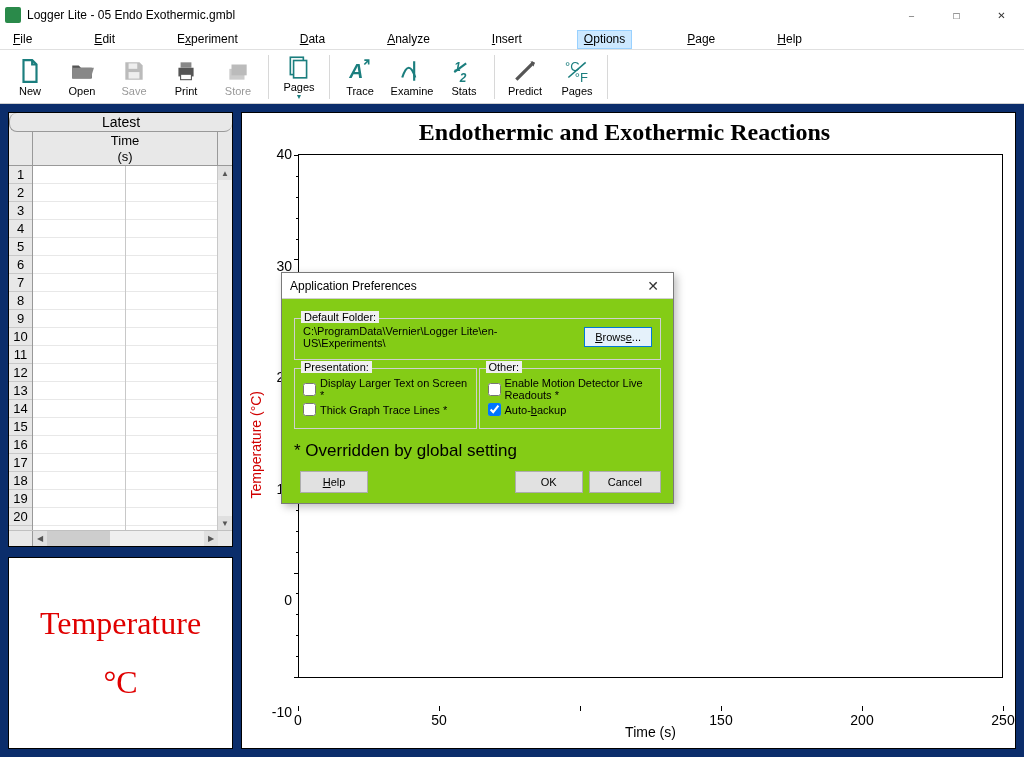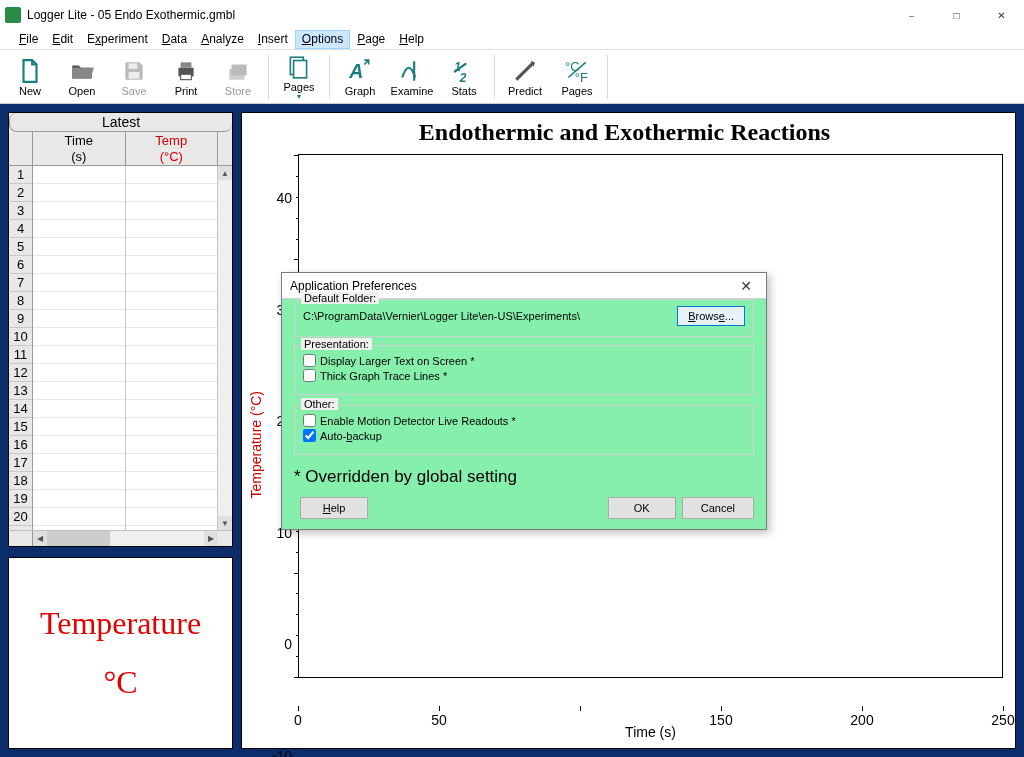--- a/index.html
+++ b/index.html
@@ -6,21 +6,21 @@
 body { font-family: "Segoe UI", Tahoma, sans-serif; font-size: 12px; background: #ffffff; overflow: hidden; width: 1024px; height: 757px; }
 
 
 .title-bar { height: 30px; display: flex; align-items: center; padding: 0 0 0 5px; background: #ffffff; }
 .title-bar .app-icon { width: 16px; height: 16px; background: #2a8a4a; margin-right: 6px; border-radius:2px; }
 .title-bar .title { font-size: 12px; color: #000; }
 .title-bar .window-controls { margin-left: auto; display: flex; }
 .title-bar .window-controls div { width: 45px; height: 30px; display: flex; align-items: center; justify-content: center; font-family: "Segoe UI Symbol"; font-size: 10px; color:#333; }
 
 
-.menu-bar { height: 20px; display: flex; padding: 0 12px; border-bottom: 1px solid #e0e0e0; }
+.menu-bar { height: 20px; display: flex; padding: 0 6px; border-bottom: 1px solid #e0e0e0; gap: 48px; }
 .menu-bar .menu-item { padding: 2px 7px; font-size: 12px; color:#000; }
 .menu-bar .menu-item.active { background: #cce8ff; border: 1px solid #99d1ff; padding: 1px 6px; }
 .menu-bar .menu-item u { text-decoration: underline; }
 
 
 .toolbar { height: 54px; display: flex; align-items: center; padding: 2px 4px; border-bottom: 1px solid #d0d0d0; background: #ffffff; gap: 0; }
 .toolbar .sep { width: 1px; height: 44px; background: #d8d8d8; margin: 0 4px; }
 .tb-btn { display: flex; flex-direction: column; align-items: center; justify-content: center; width: 52px; height: 48px; font-size: 11px; color: #000; border-radius:2px; }
 .tb-btn.disabled { color: #999; }
 .tb-btn .icon { width: 28px; height: 28px; display:flex; align-items:center; justify-content:center; }
@@ -60,40 +60,40 @@
 .readout { background:#fff; border:1px solid #000; flex:1; display:flex; flex-direction:column; align-items:center; justify-content:center; gap:22px;}
 .readout .rd-label { color:#e00000; font-size:32px; font-family: Georgia, serif;}
 .readout .rd-unit { color:#e00000; font-size:32px; font-family: Georgia, serif;}
 
 
 .graph-panel { flex:1; background:#fff; border:1px solid #000; position:relative; padding: 4px 12px 8px 4px;}
 .graph-title { text-align:center; font-family: Georgia, "Times New Roman", serif; font-size:24px; font-weight:bold; padding:2px 0 4px;}
 .chart-area { position:relative; height: 590px; display:flex;}
 .y-axis-label { writing-mode: vertical-rl; transform: rotate(180deg); color:#d00000; font-size:14px; align-self:center; padding:0 2px;}
 .y-axis { width: 32px; position:relative; }
-.y-axis .tick { position:absolute; right:6px; font-size:14px; transform:translateY(-50%);margin-top:44px;}
+.y-axis .tick { position:absolute; right:6px; font-size:14px; transform:translateY(-50%);}
 .plot { flex:1; position:relative; border:1px solid #000; margin-top:4px; margin-bottom:28px;}
 .plot .y-ticks-line { position:absolute; left:-5px; width:5px; border-top:1px solid #000;}
 .plot .minor-tick { position:absolute; left:-3px; width:3px; border-top:1px solid #000;}
 .x-axis { position:absolute; left:0; right:0; bottom:0; height:28px;}
 .x-axis .tick { position:absolute; top:6px; font-size:14px; transform:translateX(-50%);}
 .x-axis .line { position:absolute; top:0; width:1px; height:5px; background:#000; }
 .x-axis-label { text-align:center; font-size:14px; }
 
 
-.dialog { position:absolute; left:281px; top:272px; width:486px; background:#86efac; border:1px solid #7a7a7a; box-shadow: 3px 3px 8px rgba(0,0,0,0.25);}
+.dialog { position:absolute; left:281px; top:272px; width:393px; background:#84cc16; border:1px solid #7a7a7a; box-shadow: 3px 3px 8px rgba(0,0,0,0.25);}
 .dialog .dlg-title { height:26px; display:flex; align-items:center; padding:0 8px; background:#fff; border-bottom:1px solid #d0d0d0; font-size:12px;}
 .dialog .dlg-close { margin-left:auto; font-family:Arial; font-size:14px; color:#333; padding:2px 6px;}
-.dialog .dlg-body { padding: 0 12px 10px; }
+.dialog .dlg-body { padding: 19px 12px 10px; }
 .fieldset { border:1px solid #d0d0d0; padding: 6px 8px 10px; margin-bottom:8px; position:relative; font-size:11px;}
 .fieldset .legend { position:absolute; top:-8px; left:6px; background:#f0f0f0; padding:0 3px; font-size:11px;}
 .folder-row { display:flex; align-items:center; gap:6px;}
 .folder-path { font-size:11px; flex:1;}
 .browse-btn { border:1px solid #0078d7; background:#e5f1fb; padding:3px 10px; font-size:11px;}
-.two-cols { display:flex; gap:2px;flex-direction:column;}
+.two-cols { display:flex; gap:2px;}
 .two-cols .fieldset { flex:1;}
 .check-row { display:flex; align-items:center; gap:4px; font-size:11px; margin:2px 0;}
 .check-row input { width:13px; height:13px;}
 .footnote { font-size:17px; margin:4px 0 10px;}
 .dlg-buttons { display:flex; align-items:center; }
 .dlg-buttons .spacer{flex:1;}
 .dlg-btn { background:#e1e1e1; border:1px solid #adadad; padding:4px 18px; font-size:11px; margin-left:6px; min-width:68px; text-align:center;}
 </style>
 </head>
 <body>
@@ -180,21 +180,21 @@
     <span style="font-size:7px;color:#1b7e7e;">▼</span>
   </div>
   <div class="sep"></div>
   <div class="tb-btn">
     <span class="icon">
         <svg viewBox="0 0 24 24">
           <text x="2" y="18" font-size="18" font-weight="bold" fill="#1b7e7e" font-style="italic">A</text>
           <path d="M16 6l4-4M16 2h4v4" stroke="#1b7e7e" stroke-width="1.5" fill="none"></path>
         </svg>
       </span>
-    <span>Graph</span>
+    <span>Trace</span>
   </div>
   <div class="tb-btn">
     <span class="icon">
         <svg viewBox="0 0 24 24">
           <path d="M3 18c4-12 8-12 12 0" fill="none" stroke="#1b7e7e" stroke-width="2"></path>
           <line x1="14" y1="3" x2="14" y2="21" stroke="#1b7e7e" stroke-width="2"></line>
         </svg>
       </span>
     <span>Examine</span>
   </div>
@@ -232,21 +232,20 @@
 </div>
 
 <div class="main-area">
   <div class="left-panel">
     <div class="table-box">
       <div class="table-header">
         <div class="latest">Latest</div>
         <div class="col-headers">
           <div class="rn-h"></div>
           <div class="ch"><span>Time</span><br><span>(s)</span></div>
-          <div class="ch temp"><span>Temp</span><br><span>(°C)</span></div>
           <div class="scroll-gap"></div>
         </div>
       </div>
       <div class="table-body">
         <div class="row-nums" id="row-nums">
             <div>1</div>
             <div>2</div>
             <div>3</div>
             <div>4</div>
             <div>5</div>

